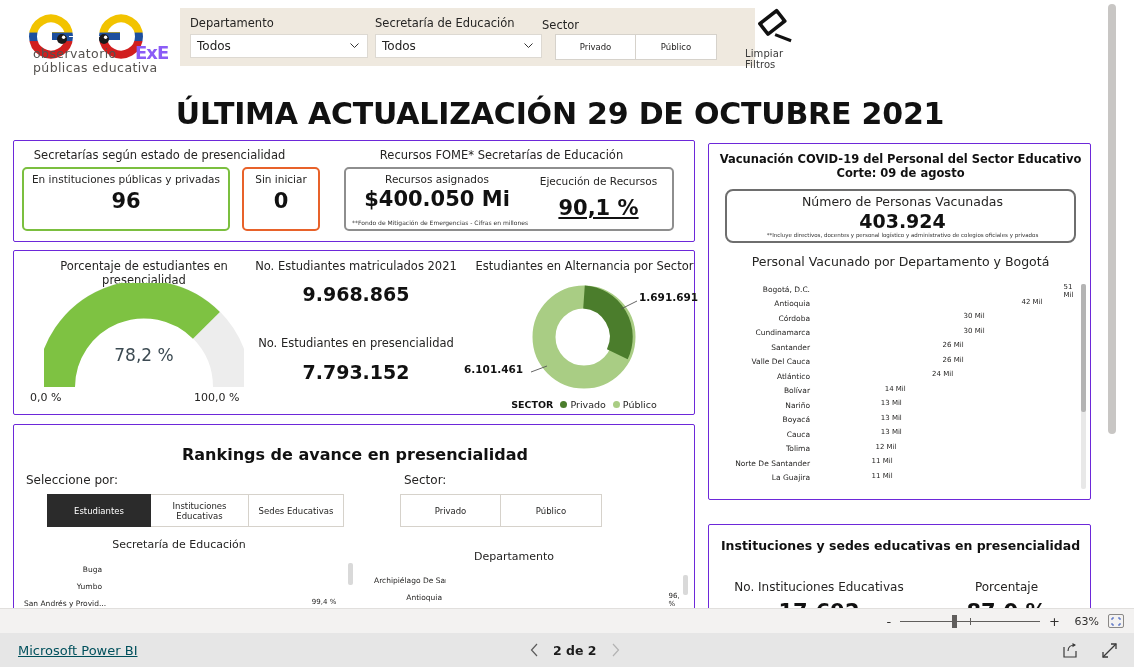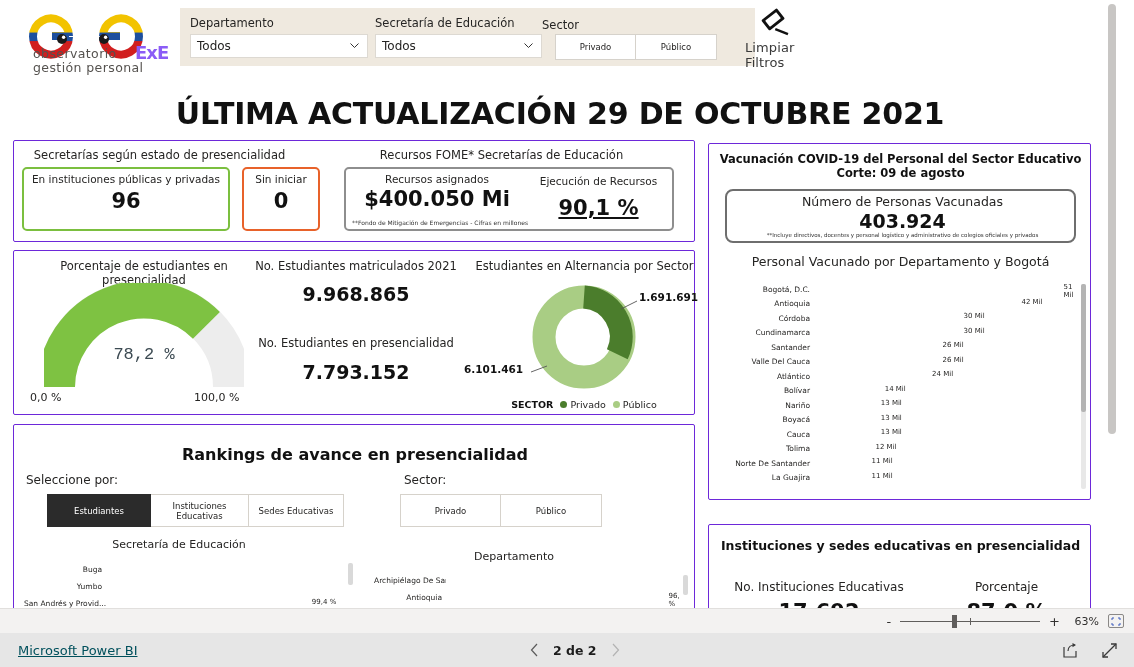--- a/index.html
+++ b/index.html
@@ -40,21 +40,21 @@
     font-size:8.5px; color:#252423; cursor:pointer;
   }
   .seg-btn + .seg-btn { border-left:none; }
 
   
   .clear-filters {
     position:absolute; left:745px; top:8px; width:62px; height:62px;
     display:flex; flex-direction:column; align-items:center; cursor:pointer;
   }
   .clear-filters .cf-label {
-    font-size:13px; color:#3a3a3a; margin-top:1px; letter-spacing:.1px;
+    font-size:10px; color:#3a3a3a; margin-top:1px; letter-spacing:.1px;
   }
 
   
   .subtitle {
     position:absolute; left:0; top:70px; width:1120px; text-align:center;
     font-size:14.5px; font-weight:bold; color:#1a1a1a;
   }
   .main-title {
     position:absolute; left:0; top:96px; width:1120px; text-align:center;
     font-size:30px; font-weight:bold; color:#111; letter-spacing:-0.2px;
@@ -82,21 +82,21 @@
   .kpi-val { font-size:21px; font-weight:bold; color:#111; margin-top:3px; }
   .kpi-foot { font-size:6px; color:#333; position:absolute; bottom:3px; left:6px; }
 
   
   #gauge-card { left:13px; top:250px; width:682px; height:165px; }
   .g-title {
     position:absolute; font-size:11.5px; color:#252423; text-align:center;
     line-height:14px;
   }
   .g-bignum { position:absolute; font-size:19px; font-weight:bold; color:#111; text-align:center; }
-  .gauge-wrap { position:absolute; left:30px; top:32px; width:200px; height:112px;font-family:Liberation Mono, monospace; }
+  .gauge-wrap { position:absolute; left:30px; top:32px; width:200px; height:112px; }
   .gauge-val {
     position:absolute; left:0; top:62px; width:200px; text-align:center;
     font-size:17px; color:#3c4a52;
   }
   .gauge-min { position:absolute; left:16px; top:140px; font-size:11px; color:#252423; }
   .gauge-max { position:absolute; left:180px; top:140px; font-size:11px; color:#252423; }
   .donut-wrap { position:absolute; left:455px; top:28px; width:230px; height:120px; }
   .donut-lbl { position:absolute; font-size:10.5px; font-weight:bold; color:#111; }
   .donut-legend {
     position:absolute; left:455px; top:148px; width:230px;
@@ -231,21 +231,21 @@
           </linearGradient>
         </defs>
         <path d="M45 30 a18 18 0 1 0 0 1 M45 30 h-17" fill="none" stroke="url(#gc)" stroke-width="8"></path>
         <path d="M79 30 a18 18 0 1 1 0 1 M79 30 h17" fill="none" stroke="url(#gc)" stroke-width="8"></path>
         <circle cx="38" cy="33" r="5" fill="#1a1a1a"></circle>
           <circle cx="39.6" cy="31.3" r="1.7" fill="#fff"></circle>
         <circle cx="80" cy="33" r="5" fill="#1a1a1a"></circle>
           <circle cx="81.6" cy="31.3" r="1.7" fill="#fff"></circle>
       </svg>
       <div style="position:absolute;left:9px;top:40px;font-size:12.5px;color:#55524f;letter-spacing:.4px;">observatorio</div>
-      <div style="position:absolute;left:9px;top:54px;font-size:12.5px;color:#55524f;letter-spacing:.4px;">gestión personal</div>
+      <div style="position:absolute;left:9px;top:54px;font-size:12.5px;color:#55524f;letter-spacing:.4px;">públicas educativa</div>
       <div style="position:absolute;left:111px;top:36px;font-size:18px;font-weight:bold;color:#8b5cf6;letter-spacing:-1px;">ExE</div>
     </div>
 
     <div class="filter-bar">
       <div class="fb-label" style="left:10px;top:8px;">Departamento</div>
       <div class="fb-select" style="left:10px;top:26px;width:178px;">
         <span>Todos</span>
         <span class="caret">
           <svg width="11" height="11" viewBox="0 0 11 11">
               <path d="M1.5 3.5 L5.5 7.5 L9.5 3.5" fill="none" stroke="#333" stroke-width="1"></path>

